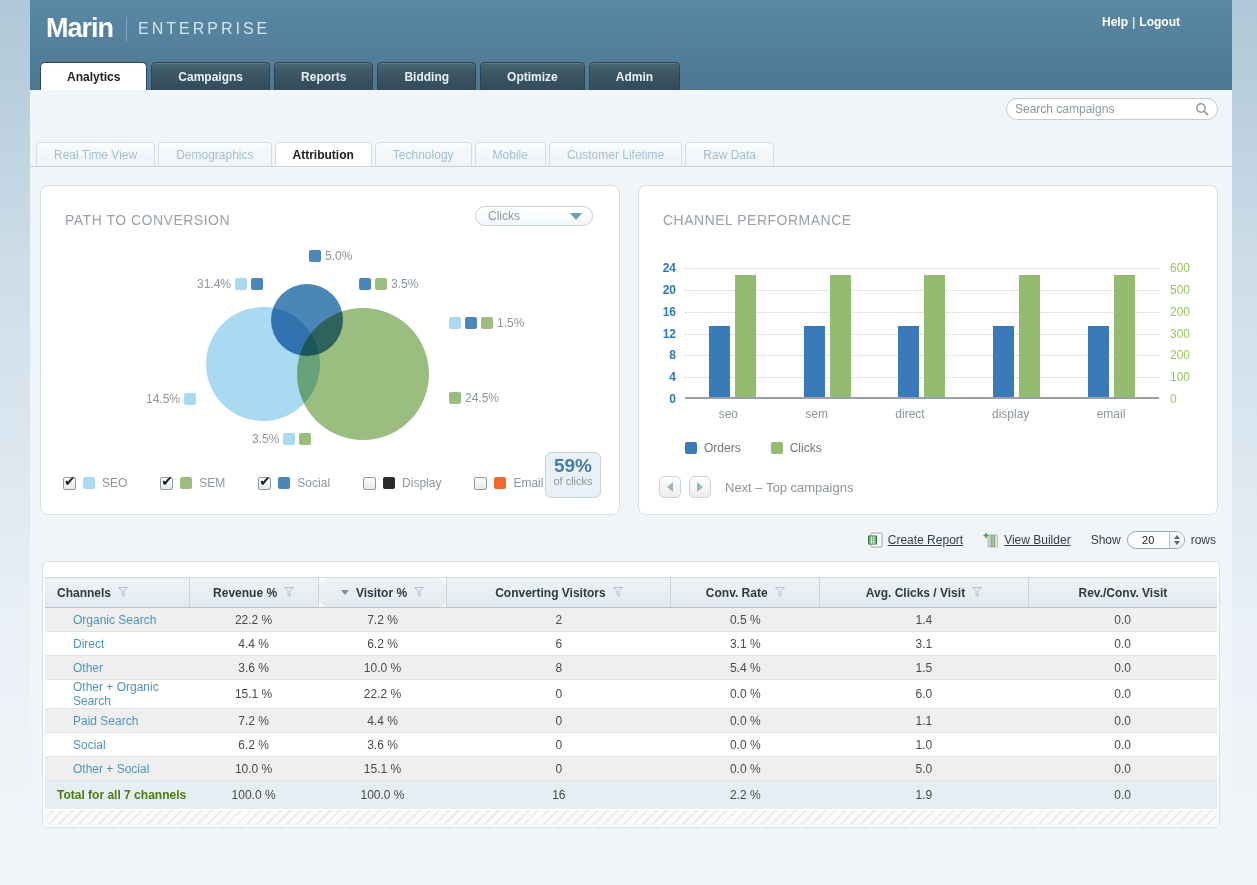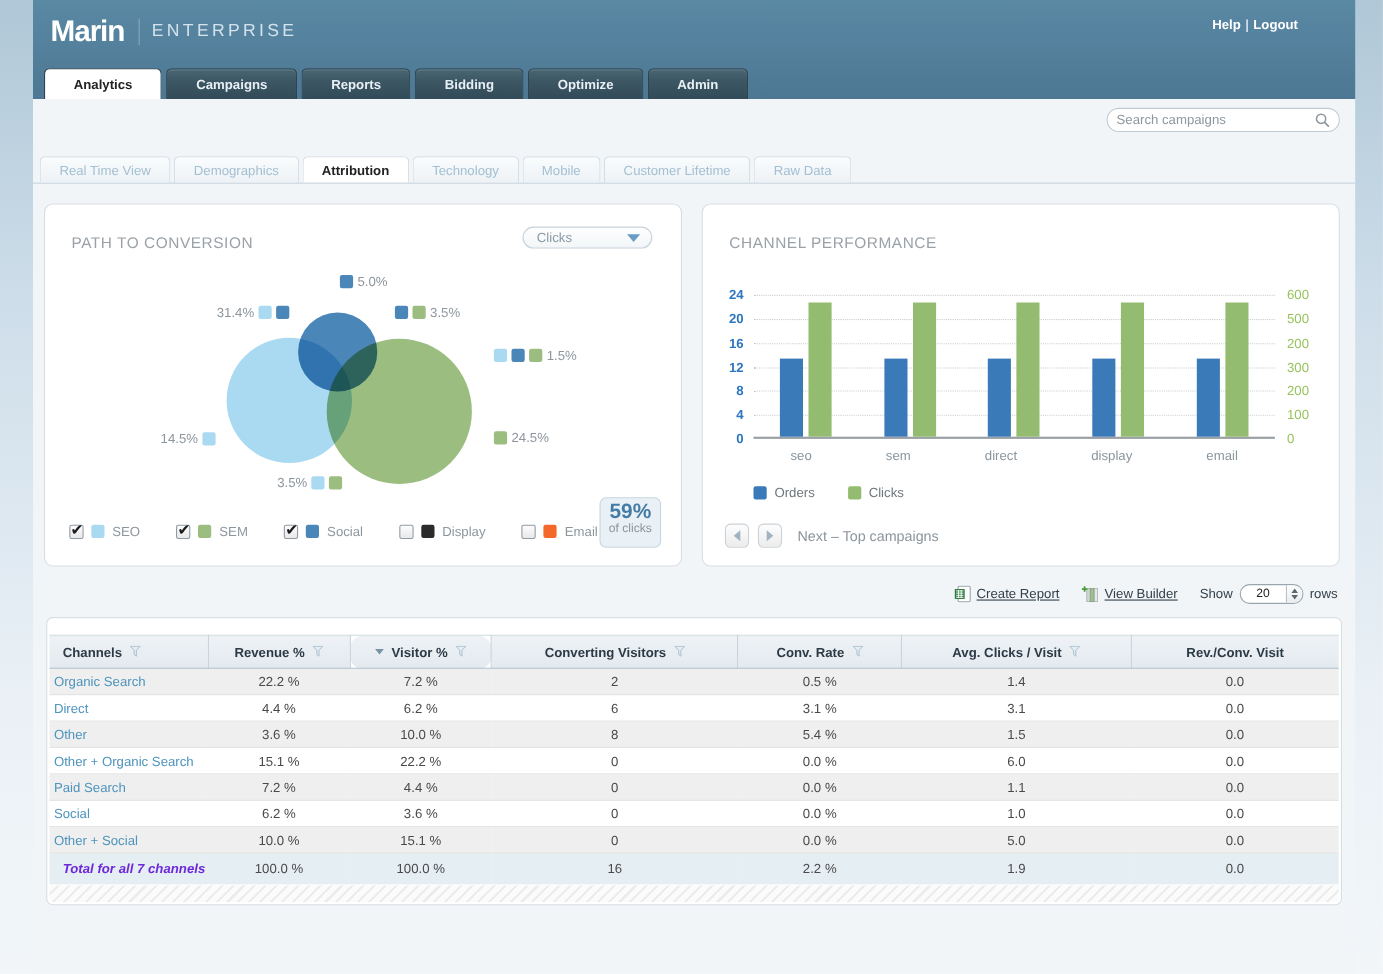--- a/index.html
+++ b/index.html
@@ -105,26 +105,26 @@
   table { width:100%; border-collapse:collapse; font-size:12px; }
   thead th { background:linear-gradient(180deg,#eef2f6,#e3eaef); border-right:1px solid #c9d3da; border-top:1px solid #d4dce2;
     border-bottom:1px solid #b9c4cc; height:30px; font-size:12px; color:#2c3a45; font-weight:bold; text-align:center;
     white-space:nowrap; cursor:pointer; }
   thead th:last-child { border-right:none; }
   thead th.col-left { text-align:left; padding-left:12px; }
   .sort-tri { display:inline-block; width:0; height:0; border-left:4px solid transparent; border-right:4px solid transparent;
     border-top:5px solid #7a93a5; margin-right:7px; vertical-align:2px; }
   .funnel { margin-left:7px; vertical-align:-1px; }
   tbody td { height:24px; text-align:center; color:#4a4a4a; border-bottom:1px solid #e3e3e3; }
-  tbody td.col-left { text-align:left; padding-left:4px; }
+  tbody td.col-left { text-align:left; padding-left:28px; }
   tbody tr:nth-child(odd) td { background:#efefef; }
   tbody tr:nth-child(even) td { background:#fff; }
   tbody td a { color:#4e94bd; text-decoration:none; cursor:pointer; }
   tfoot td { height:28px; background:#e5eef3; border-top:1px solid #c2cdd4; text-align:center; color:#4a4a4a; }
-  tfoot td.col-left { text-align:left; padding-left:12px; font-weight:bold; color:#6d28d9;font-style:italic; }
+  tfoot td.col-left { text-align:left; padding-left:12px; font-weight:bold; color:#4d7c0f; }
   .table-footer-stripes { height:15px; margin-top:1px; border-radius:0 0 4px 4px;
     background:repeating-linear-gradient(135deg,#fbfbfb 0 5px,#ececec 5px 7px); }
 </style>
 </head>
 <body>
 
 <div class="app">
 
   <div class="topbar">
     <div class="logo-row">

